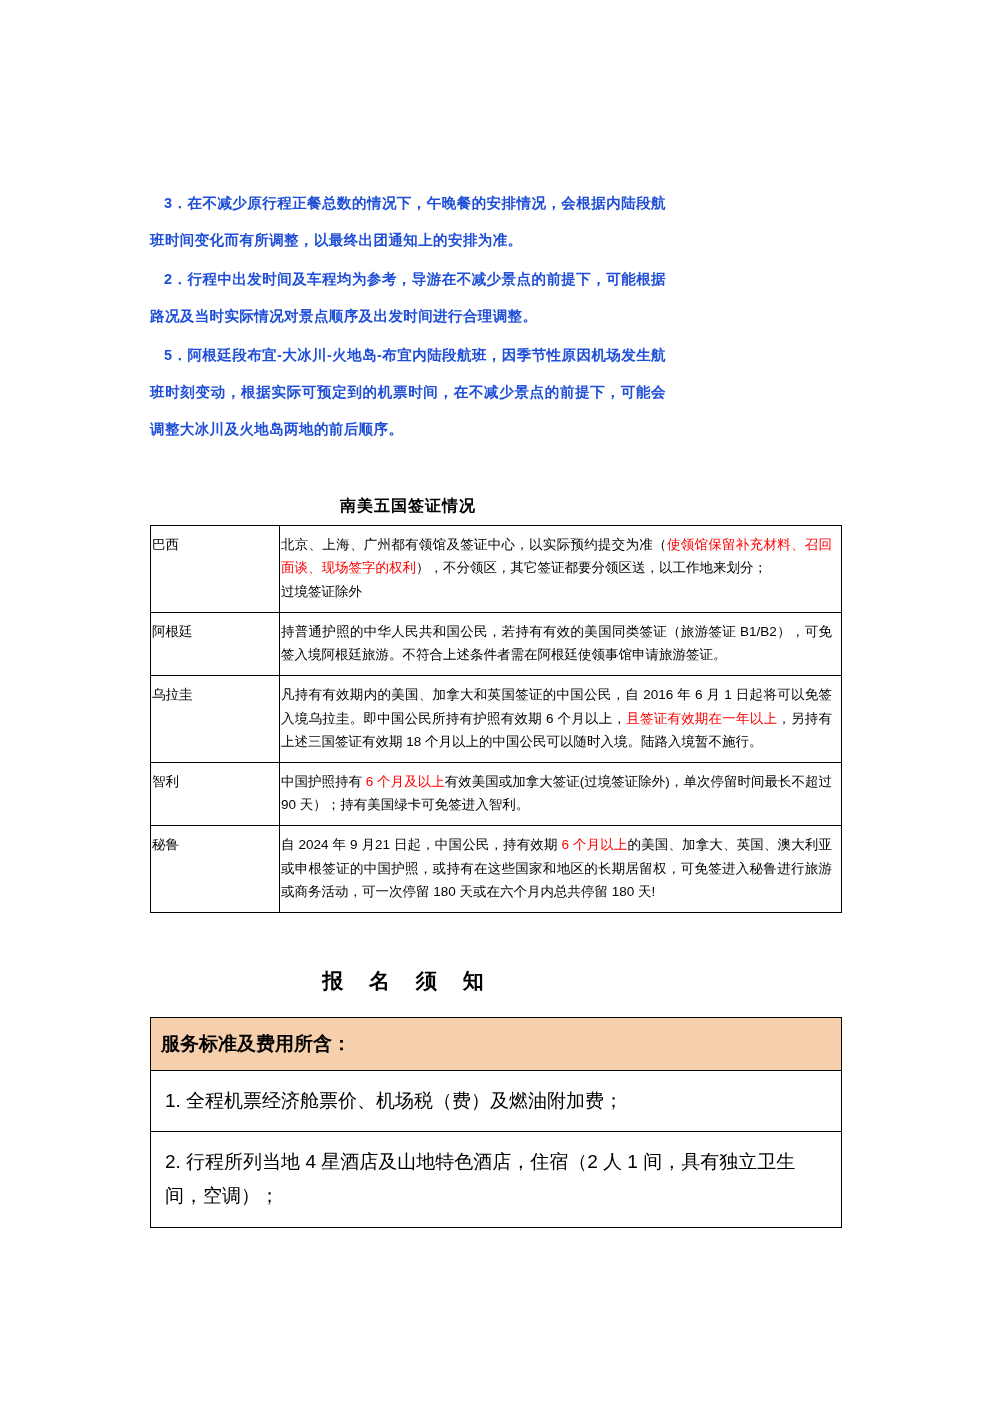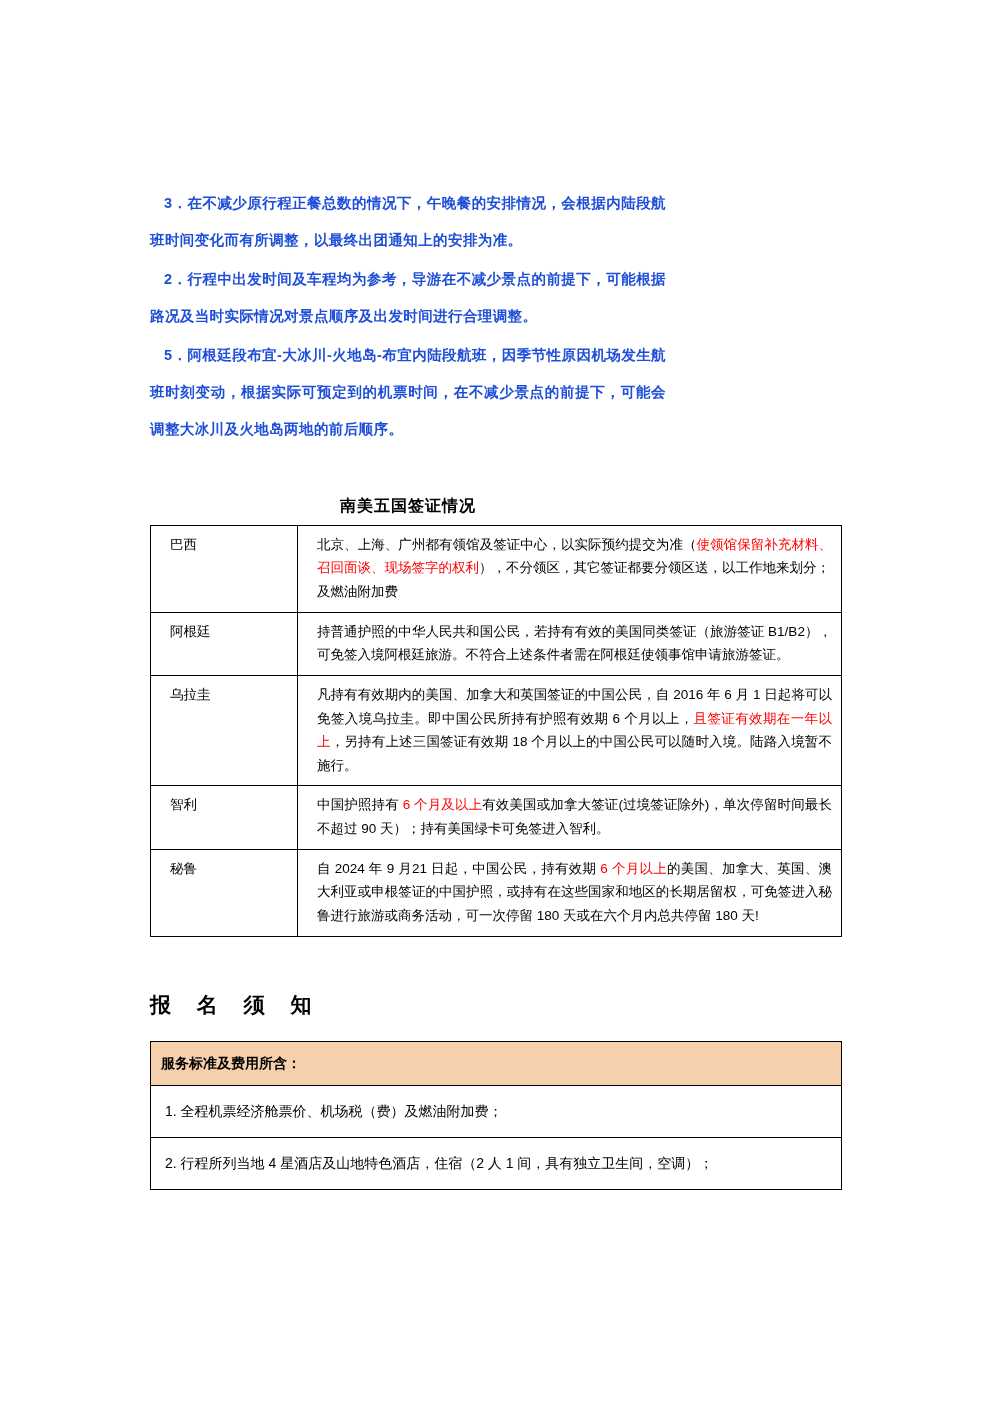--- a/index.html
+++ b/index.html
@@ -46,49 +46,49 @@
     letter-spacing: 1px;
   }
   table.visa {
     border-collapse: collapse;
     width: 692px;
     margin: 0 auto 0 0;
     table-layout: fixed;
   }
   table.visa td {
     border: 1px solid #000000;
-    padding: 7px 9px 8px 19px;
+    padding: 7px 9px 8px 1px;
     font-size: 13.5px;
     line-height: 1.75;
     vertical-align: top;
     text-align: justify;
     margin-left: 45px;
   }
   td.country {
     width: 118px;
     white-space: nowrap;
   }
   .red { color: #ff0000; }
 
   
   .notice-title {
-    text-align: left;
+    text-align: center;
     font-size: 21px;
     font-weight: bold;
     letter-spacing: 10px;
     margin: 54px 0 22px 0;
   }
   table.terms {
     border-collapse: collapse;
     width: 692px;
     table-layout: fixed;
   }
   table.terms td {
     border: 1px solid #000000;
-    font-size: 14px;
+    font-size: 19px;
     line-height: 1.8;
     vertical-align: middle;
   }
   td.terms-head {
     background: #f6cfad;
     font-weight: bold;
     padding: 9px 10px;
   }
   td.terms-row {
     padding: 13px 10px 13px 14px;
@@ -103,21 +103,21 @@
     <p class="note">3．在不减少原行程正餐总数的情况下，午晚餐的安排情况，会根据内陆段航班时间变化而有所调整，以最终出团通知上的安排为准。</p>
     <p class="note">2．行程中出发时间及车程均为参考，导游在不减少景点的前提下，可能根据路况及当时实际情况对景点顺序及出发时间进行合理调整。</p>
     <p class="note">5．阿根廷段布宜-大冰川-火地岛-布宜内陆段航班，因季节性原因机场发生航班时刻变动，根据实际可预定到的机票时间，在不减少景点的前提下，可能会调整大冰川及火地岛两地的前后顺序。</p>
   </div>
 
   <div class="section-title">南美五国签证情况</div>
   <table class="visa">
     <tbody>
       <tr>
         <td class="country">巴西</td>
-        <td class="detail"><span>北京、上海、广州都有领馆及签证中心，以实际预约提交为准（</span><span class="red">使领馆保留补充材料、召回面谈、现场签字的权利</span><span>），不分领区，其它签证都要分领区送，以工作地来划分；</span><br><span>及燃油附加费</span></td>
+        <td class="detail"><span>北京、上海、广州都有领馆及签证中心，以实际预约提交为准（</span><span class="red">使领馆保留补充材料、召回面谈、现场签字的权利</span><span>），不分领区，其它签证都要分领区送，以工作地来划分；</span><br><span>过境签证除外</span></td>
       </tr>
       <tr>
         <td class="country">阿根廷</td>
         <td class="detail"><span>持普通护照的中华人民共和国公民，若持有有效的美国同类签证（旅游签证 B1/B2），可免签入境阿根廷旅游。不符合上述条件者需在阿根廷使领事馆申请旅游签证。</span></td>
       </tr>
       <tr>
         <td class="country">乌拉圭</td>
         <td class="detail"><span>凡持有有效期内的美国、加拿大和英国签证的中国公民，自 2016 年 6 月 1 日起将可以免签入境乌拉圭。即中国公民所持有护照有效期 6 个月以上，</span><span class="red">且签证有效期在一年以上</span><span>，另持有上述三国签证有效期 18 个月以上的中国公民可以随时入境。陆路入境暂不施行。</span></td>
       </tr>
       <tr>

